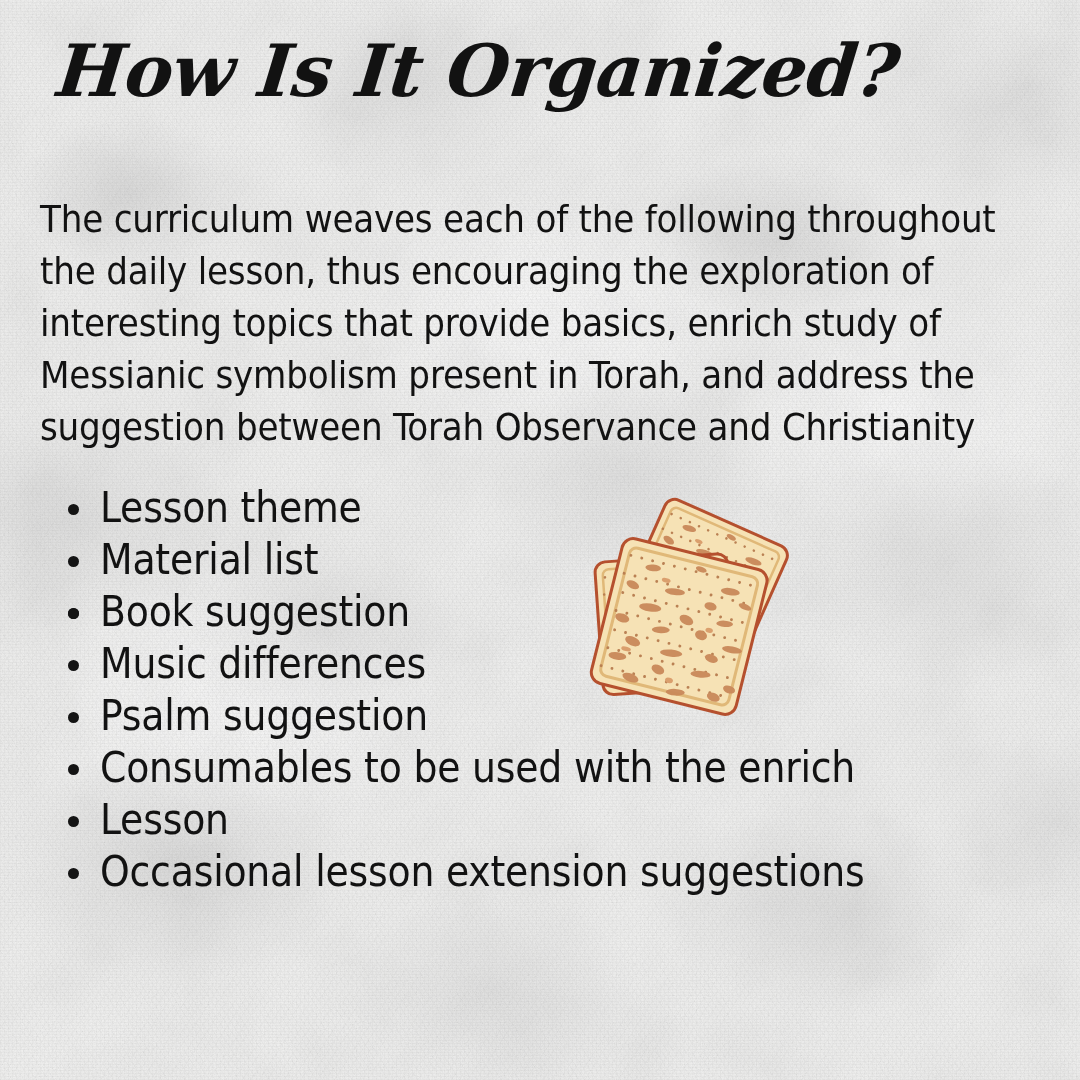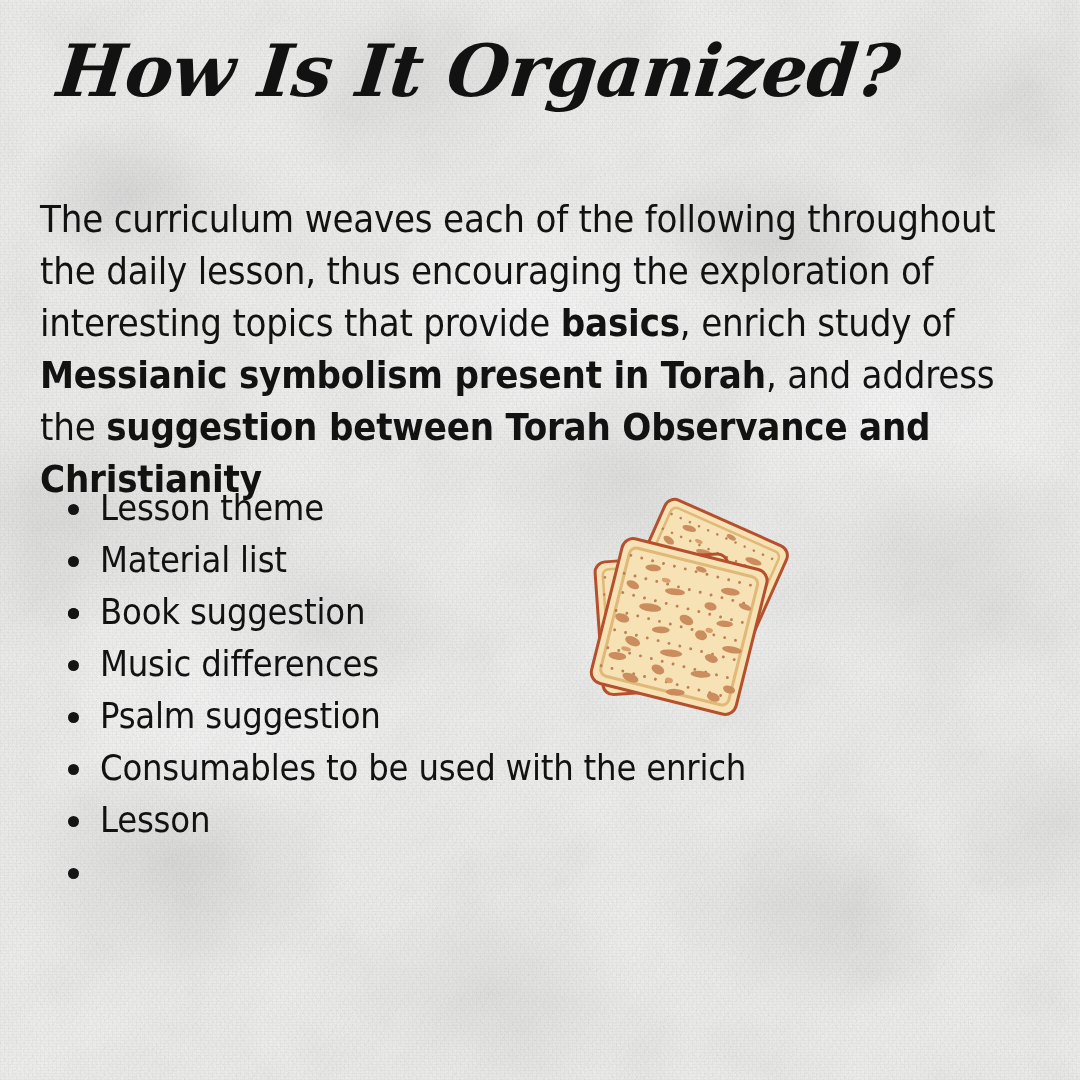--- a/index.html
+++ b/index.html
@@ -83,37 +83,37 @@
     position: absolute;
     left: 40px;
     top: 155px;
     width: 1010px;
     font-family: "DejaVu Sans Condensed", "Liberation Sans Narrow", "DejaVu Sans", sans-serif;
     font-size: 38px;
     line-height: 52px;
     color: #121212;
     letter-spacing: -0.2px;
   }
-  .intro-paragraph b { font-weight: 700; }
+  .intro-paragraph b { font-weight: 400; }
 
   .bullet-list {
     position: absolute;
     left: 60px;
     top: 482px;
     margin: 0;
     padding: 0;
     list-style: none;
     width: 980px;
   }
 
   .bullet-item {
     position: relative;
     padding-left: 40px;
     font-family: "DejaVu Sans Condensed", "Liberation Sans Narrow", "DejaVu Sans", sans-serif;
-    font-size: 36px;
+    font-size: 42px;
     line-height: 52px;
     color: #121212;
     letter-spacing: -0.2px;
     white-space: nowrap;
   }
 
   .bullet-dot {
     position: absolute;
     left: 8px;
     top: 22px;
@@ -169,21 +169,21 @@
 
     <ul class="bullet-list">
         <li class="bullet-item"><span class="bullet-dot"></span><span>Lesson theme</span></li>
         <li class="bullet-item"><span class="bullet-dot"></span><span>Material list</span></li>
         <li class="bullet-item"><span class="bullet-dot"></span></li>
         <li class="bullet-item"><span class="bullet-dot"></span><span>Book suggestion</span></li>
         <li class="bullet-item"><span class="bullet-dot"></span><span>Music differences</span></li>
         <li class="bullet-item"><span class="bullet-dot"></span><span>Psalm suggestion</span></li>
         <li class="bullet-item"><span class="bullet-dot"></span><span>Consumables to be used with the enrich</span></li>
         <li class="bullet-item"><span class="bullet-dot"></span><span>Lesson</span></li>
-        <li class="bullet-item"><span class="bullet-dot"></span></li>
+        <li class="bullet-item"><span class="bullet-dot"></span><span>Occasional lesson extension suggestions</span></li>
       </ul>
 
     <svg class="matzah-art" viewBox="0 0 250 268" xmlns="http://www.w3.org/2000/svg" aria-hidden="true">
       <defs>
 
         <g id="mz-marks">
 
           <g fill="#b77c4f">
             <g>
               <circle cx="8" cy="14" r="1.3"></circle>

